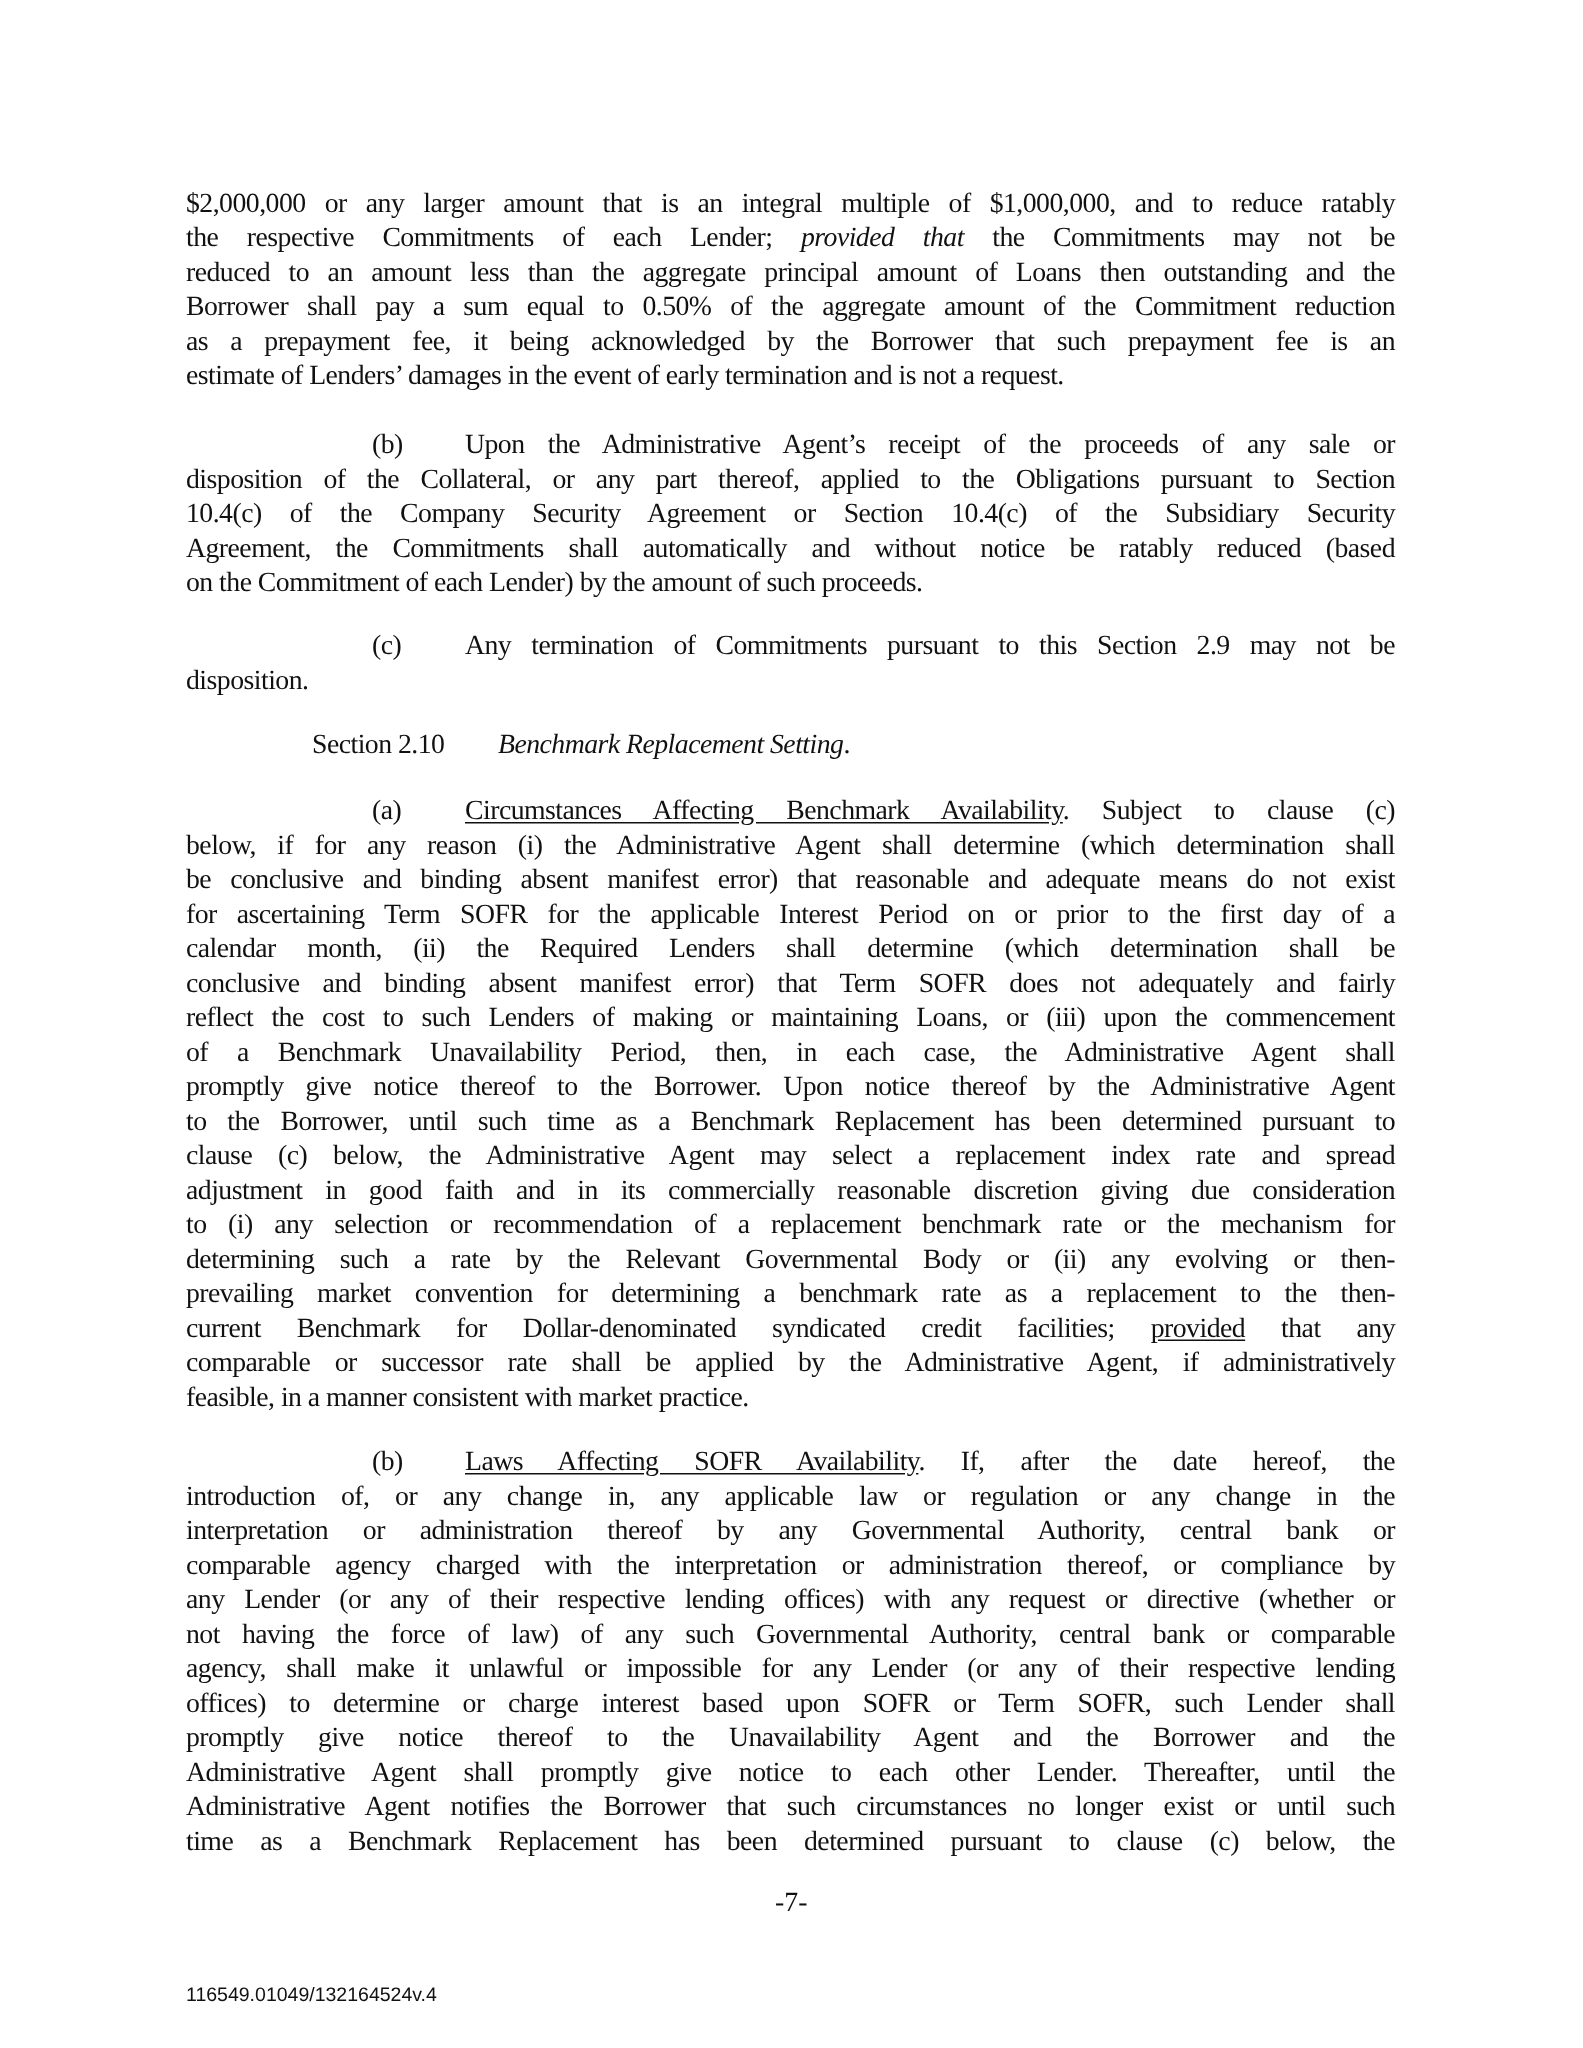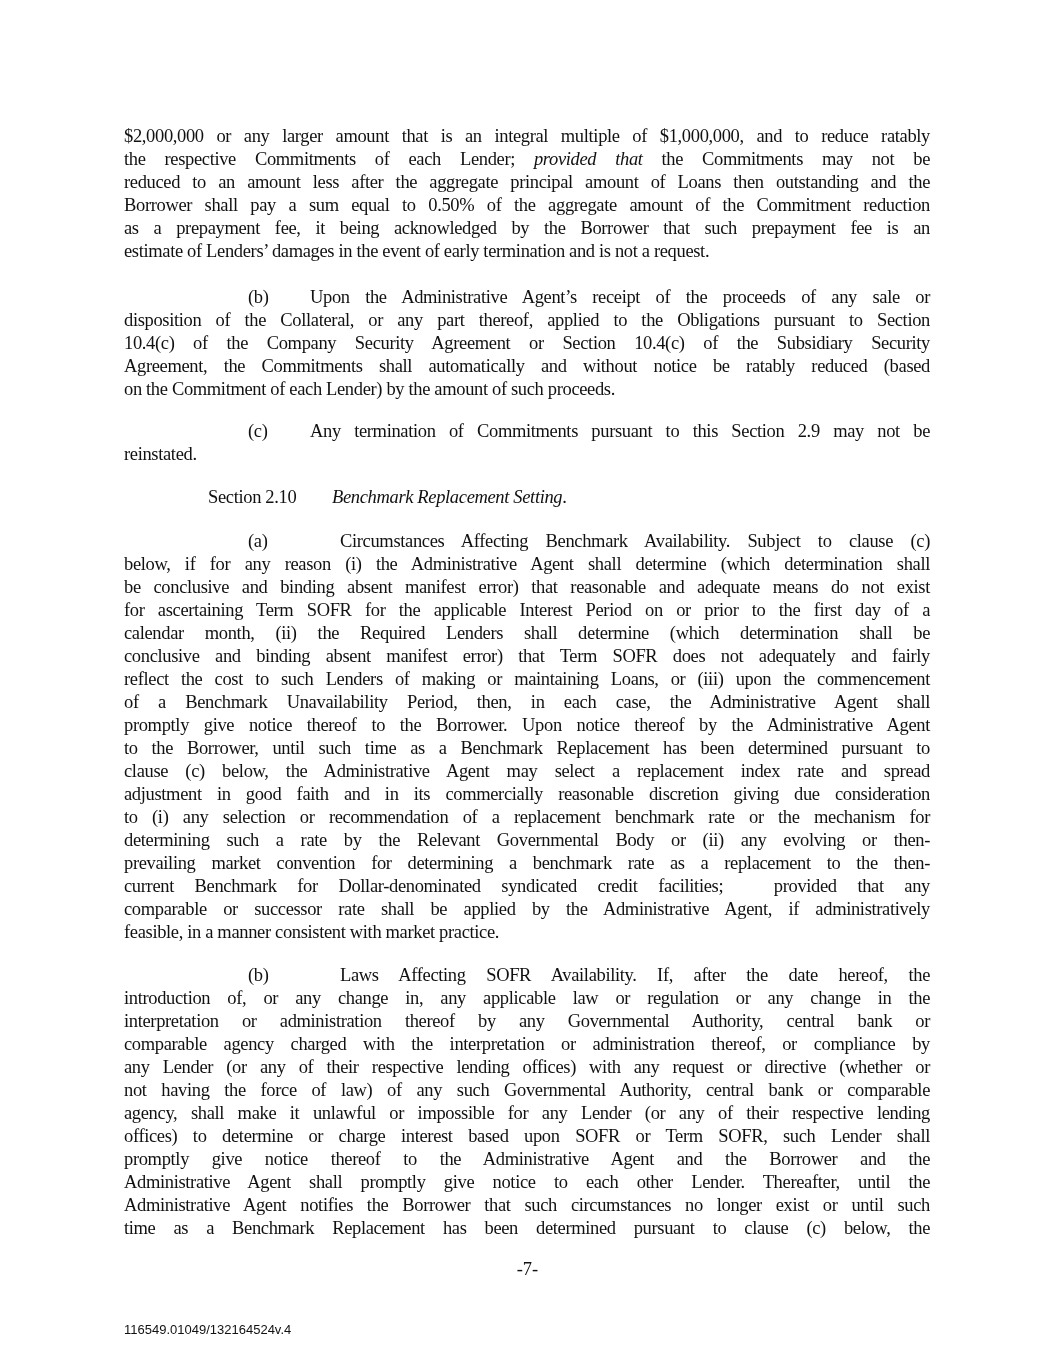--- a/index.html
+++ b/index.html
@@ -11,21 +11,21 @@
   }
   .ln {
     position: absolute; left: 124px; width: 806px;
     font-size: 18.5px; line-height: 23px; height: 23px;
     white-space: nowrap; text-align: justify; text-align-last: justify;
     letter-spacing: -0.35px;
   }
   .ln.last { text-align-last: left; }
   .tab1 { display: inline-block; width: 124px; }
   .lbl { display: inline-block; width: 62px; }
-  .u { text-underline-offset: 2px; margin-left: 30px; }
+  .u { text-decoration: underline; text-underline-offset: 2px; }
   .i { font-style: italic; }
   .heading {
     position: absolute; left: 186px; font-size: 18.5px; line-height: 23px;
     white-space: nowrap; letter-spacing: -0.35px;
   }
   .heading .num { display: inline-block; width: 124px; margin-left: 22px; }
   .pagenum {
     position: absolute; left: 0; width: 1055px; text-align: center; top: 1258px;
     font-size: 18.5px; line-height: 23px;
   }
@@ -35,37 +35,37 @@
   }
 </style>
 </head>
 <body>
 
 <div class="page">
 
   <div>
     <div class="ln" style="top:125px">$2,000,000 or any larger amount that is an integral multiple of $1,000,000, and to reduce ratably</div>
     <div class="ln" style="top:148px"><span>the respective Commitments of each Lender; </span><span class="i">provided that</span><span>  the Commitments may not be</span></div>
-    <div class="ln" style="top:171px">reduced to an amount less after the aggregate principal amount of Loans then outstanding and the</div>
+    <div class="ln" style="top:171px">reduced to an amount less than the aggregate principal amount of Loans then outstanding and the</div>
     <div class="ln" style="top:194px">Borrower shall pay a sum equal to 0.50% of the aggregate amount of the Commitment reduction</div>
     <div class="ln" style="top:217px">as a prepayment fee, it being acknowledged by the Borrower that such prepayment fee is an</div>
     <div class="ln last" style="top:240px">estimate of Lenders’ damages in the event of early termination and is not a request.</div>
   </div>
 
   <div>
     <div class="ln" style="top:286px"><span class="tab1"></span><span class="lbl">(b)</span><span>Upon the Administrative Agent’s receipt of the proceeds of any sale or</span></div>
     <div class="ln" style="top:309px">disposition of the Collateral, or any part thereof, applied to the Obligations pursuant to Section</div>
     <div class="ln" style="top:332px">10.4(c) of the Company Security Agreement or Section 10.4(c) of the Subsidiary Security</div>
     <div class="ln" style="top:355px">Agreement, the Commitments shall automatically and without notice be ratably reduced (based</div>
     <div class="ln last" style="top:378px">on the Commitment of each Lender) by the amount of such proceeds.</div>
   </div>
 
   <div>
     <div class="ln" style="top:420px"><span class="tab1"></span><span class="lbl">(c)</span><span>Any termination of Commitments pursuant to this Section 2.9 may not be</span></div>
-    <div class="ln last" style="top:443px">reinstated.</div>
+    <div class="ln last" style="top:443px">disposition.</div>
   </div>
 
   <div class="heading" style="top:486px">
     <span class="num">Section 2.10</span><span class="i">Benchmark Replacement Setting</span><span>.</span>
   </div>
 
   <div>
     <div class="ln" style="top:530px"><span class="tab1"></span><span class="lbl">(a)</span><span class="u">Circumstances Affecting Benchmark Availability</span><span>.  Subject to clause (c)</span></div>
     <div class="ln" style="top:553px">below, if for any reason (i) the Administrative Agent shall determine (which determination shall</div>
     <div class="ln" style="top:576px">be conclusive and binding absent manifest error) that reasonable and adequate means do not exist</div>
@@ -88,21 +88,21 @@
 
   <div>
     <div class="ln" style="top:964px"><span class="tab1"></span><span class="lbl">(b)</span><span class="u">Laws Affecting SOFR Availability</span><span>.  If, after the date hereof, the</span></div>
     <div class="ln" style="top:987px">introduction of, or any change in, any applicable law or regulation or any change in the</div>
     <div class="ln" style="top:1010px">interpretation or administration thereof by any Governmental Authority, central bank or</div>
     <div class="ln" style="top:1033px">comparable agency charged with the interpretation or administration thereof, or compliance by</div>
     <div class="ln" style="top:1056px">any Lender (or any of their respective lending offices) with any request or directive (whether or</div>
     <div class="ln" style="top:1079px">not having the force of law) of any such Governmental Authority, central bank or comparable</div>
     <div class="ln" style="top:1102px">agency, shall make it unlawful or impossible for any Lender (or any of their respective lending</div>
     <div class="ln" style="top:1125px">offices) to determine or charge interest based upon SOFR or Term SOFR, such Lender shall</div>
-    <div class="ln" style="top:1148px">promptly give notice thereof to the Administrative Agent and the Borrower and the</div>
+    <div class="ln" style="top:1148px">promptly give notice thereof to the Unavailability Agent and the Borrower and the</div>
     <div class="ln" style="top:1171px">Administrative Agent shall promptly give notice to each other Lender.  Thereafter, until the</div>
     <div class="ln" style="top:1194px">Administrative Agent notifies the Borrower that such circumstances no longer exist or until such</div>
     <div class="ln" style="top:1217px">time as a Benchmark Replacement has been determined pursuant to clause (c) below, the</div>
   </div>
 
   <div class="pagenum">-7-</div>
   <div class="docid">116549.01049/132164524v.4</div>
 
 </div>
 

